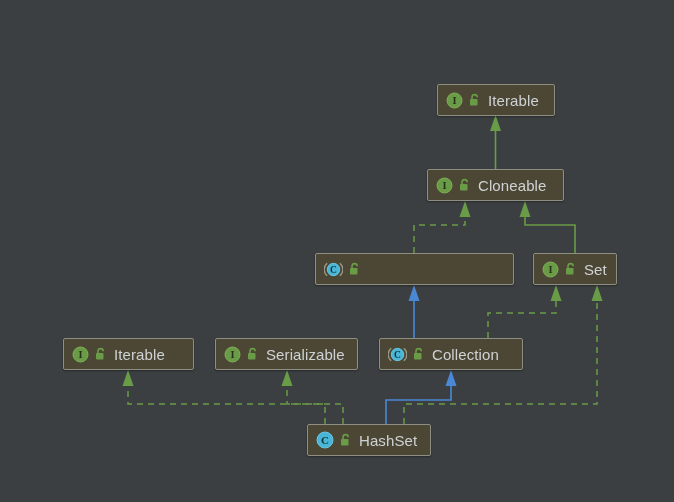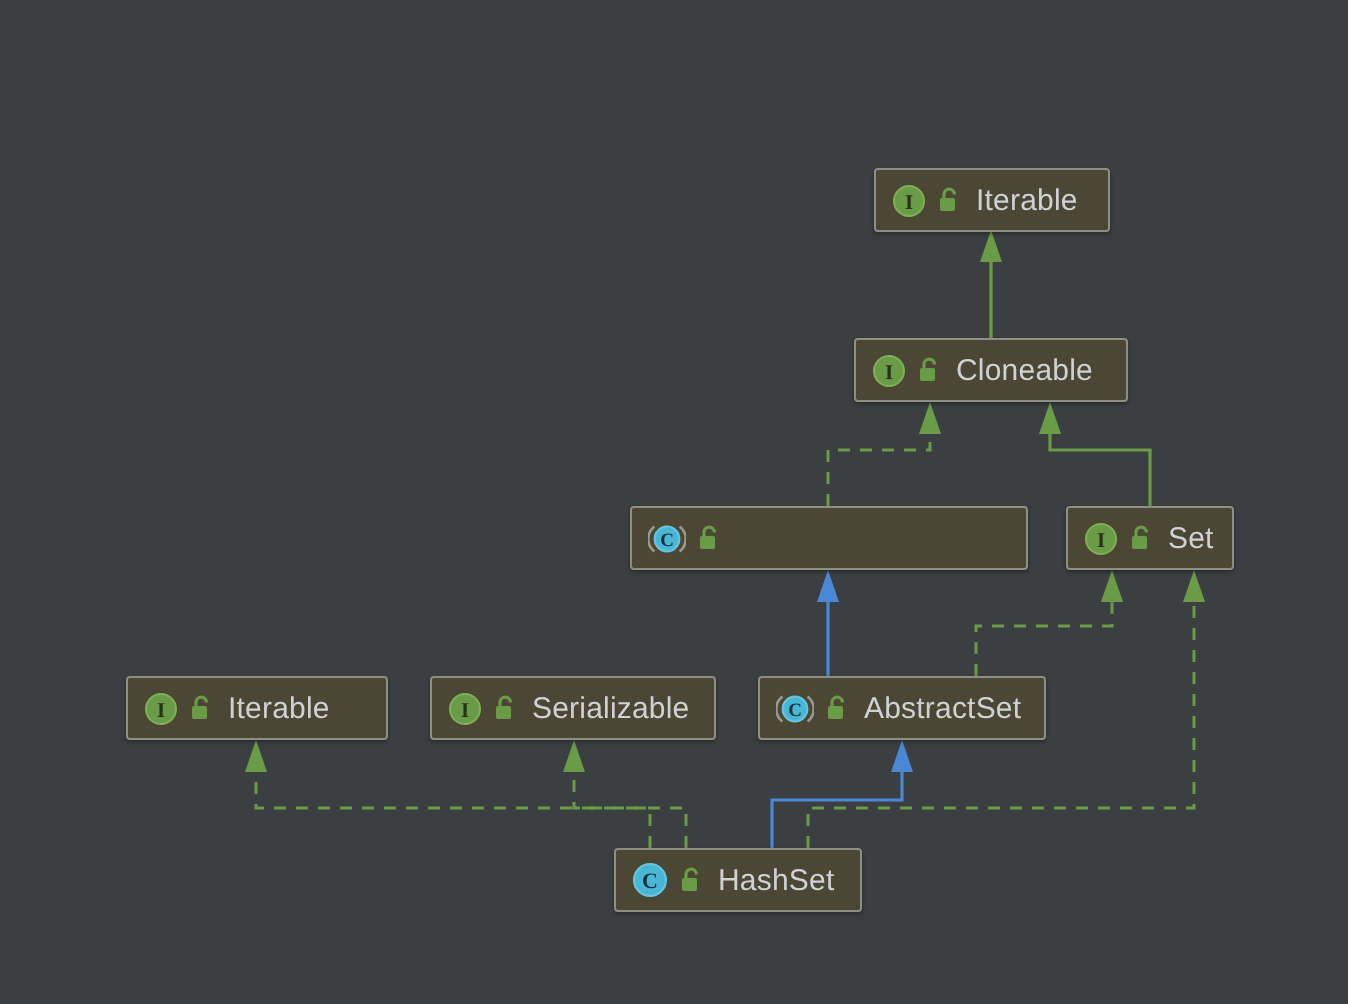--- a/index.html
+++ b/index.html
@@ -176,21 +176,21 @@
     <svg class="icon" width="19" height="17" viewBox="0 0 19 17">
       <path d="M3.2 2.2 A8 8 0 0 0 3.2 14.8" fill="none" stroke="#9a9a8e" stroke-width="1.3"></path>
       <path d="M15.8 2.2 A8 8 0 0 1 15.8 14.8" fill="none" stroke="#9a9a8e" stroke-width="1.3"></path>
       <circle cx="9.5" cy="8.5" r="6.2" fill="#49b6d6" stroke="#67c6e2" stroke-width="1"></circle>
       <text x="9.5" y="12.2" text-anchor="middle" font-family="Liberation Serif, serif" font-size="9.5" font-weight="bold" fill="#10323d">C</text>
     </svg>
     <svg class="icon lock-icon" width="13" height="14" viewBox="0 0 13 14">
       <path d="M4 6 V4.2 A2.6 2.6 0 0 1 9.2 4.2" fill="none" stroke="#6a9c47" stroke-width="1.6"></path>
       <rect x="2" y="6" width="7.5" height="6.5" rx="1" fill="#6a9c47"></rect>
     </svg>
-    <span class="node-label">AbstractSet</span>
+    <span class="node-label">Collection</span>
   </div>
 
   <div class="node" style="left:307px;top:424px;width:124px;">
     <svg class="icon" width="18" height="18" viewBox="0 0 18 18">
       <circle cx="9" cy="9" r="8" fill="#49b6d6" stroke="#67c6e2" stroke-width="1"></circle>
       <text x="9" y="12.8" text-anchor="middle" font-family="Liberation Serif, serif" font-size="11" font-weight="bold" fill="#10323d">C</text>
     </svg>
     <svg class="icon lock-icon" width="13" height="14" viewBox="0 0 13 14">
       <path d="M4 6 V4.2 A2.6 2.6 0 0 1 9.2 4.2" fill="none" stroke="#6a9c47" stroke-width="1.6"></path>
       <rect x="2" y="6" width="7.5" height="6.5" rx="1" fill="#6a9c47"></rect>

